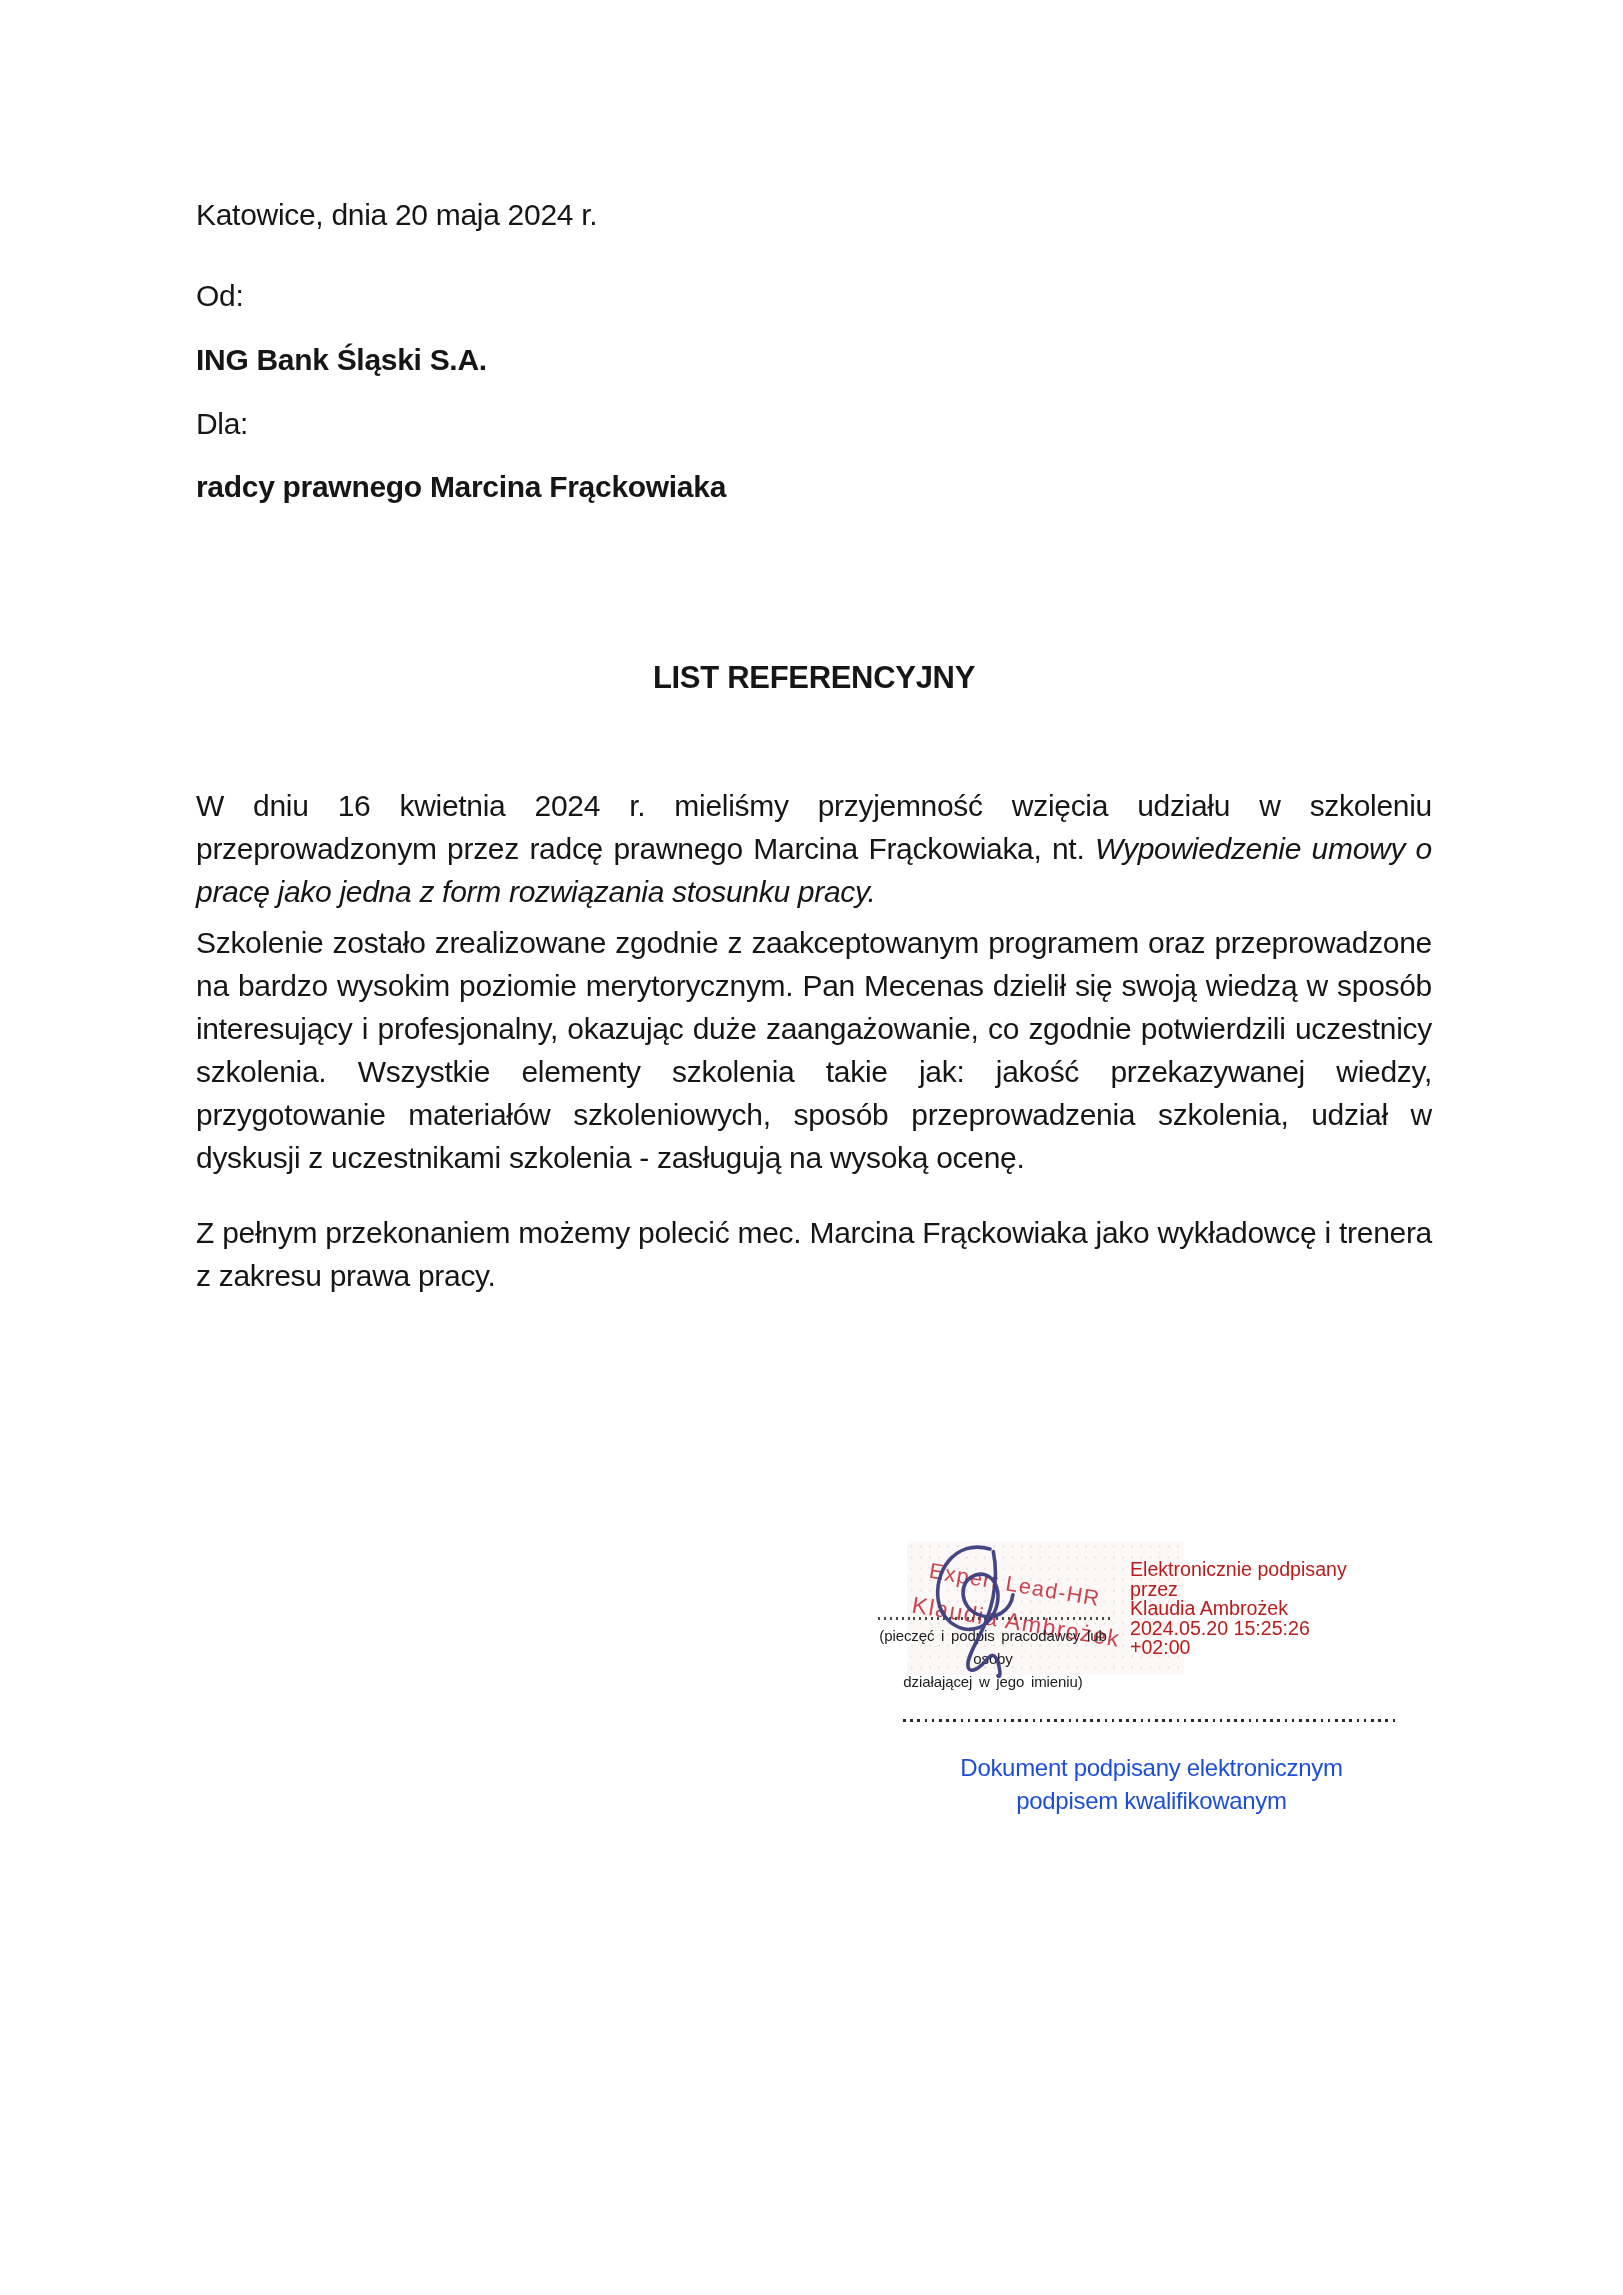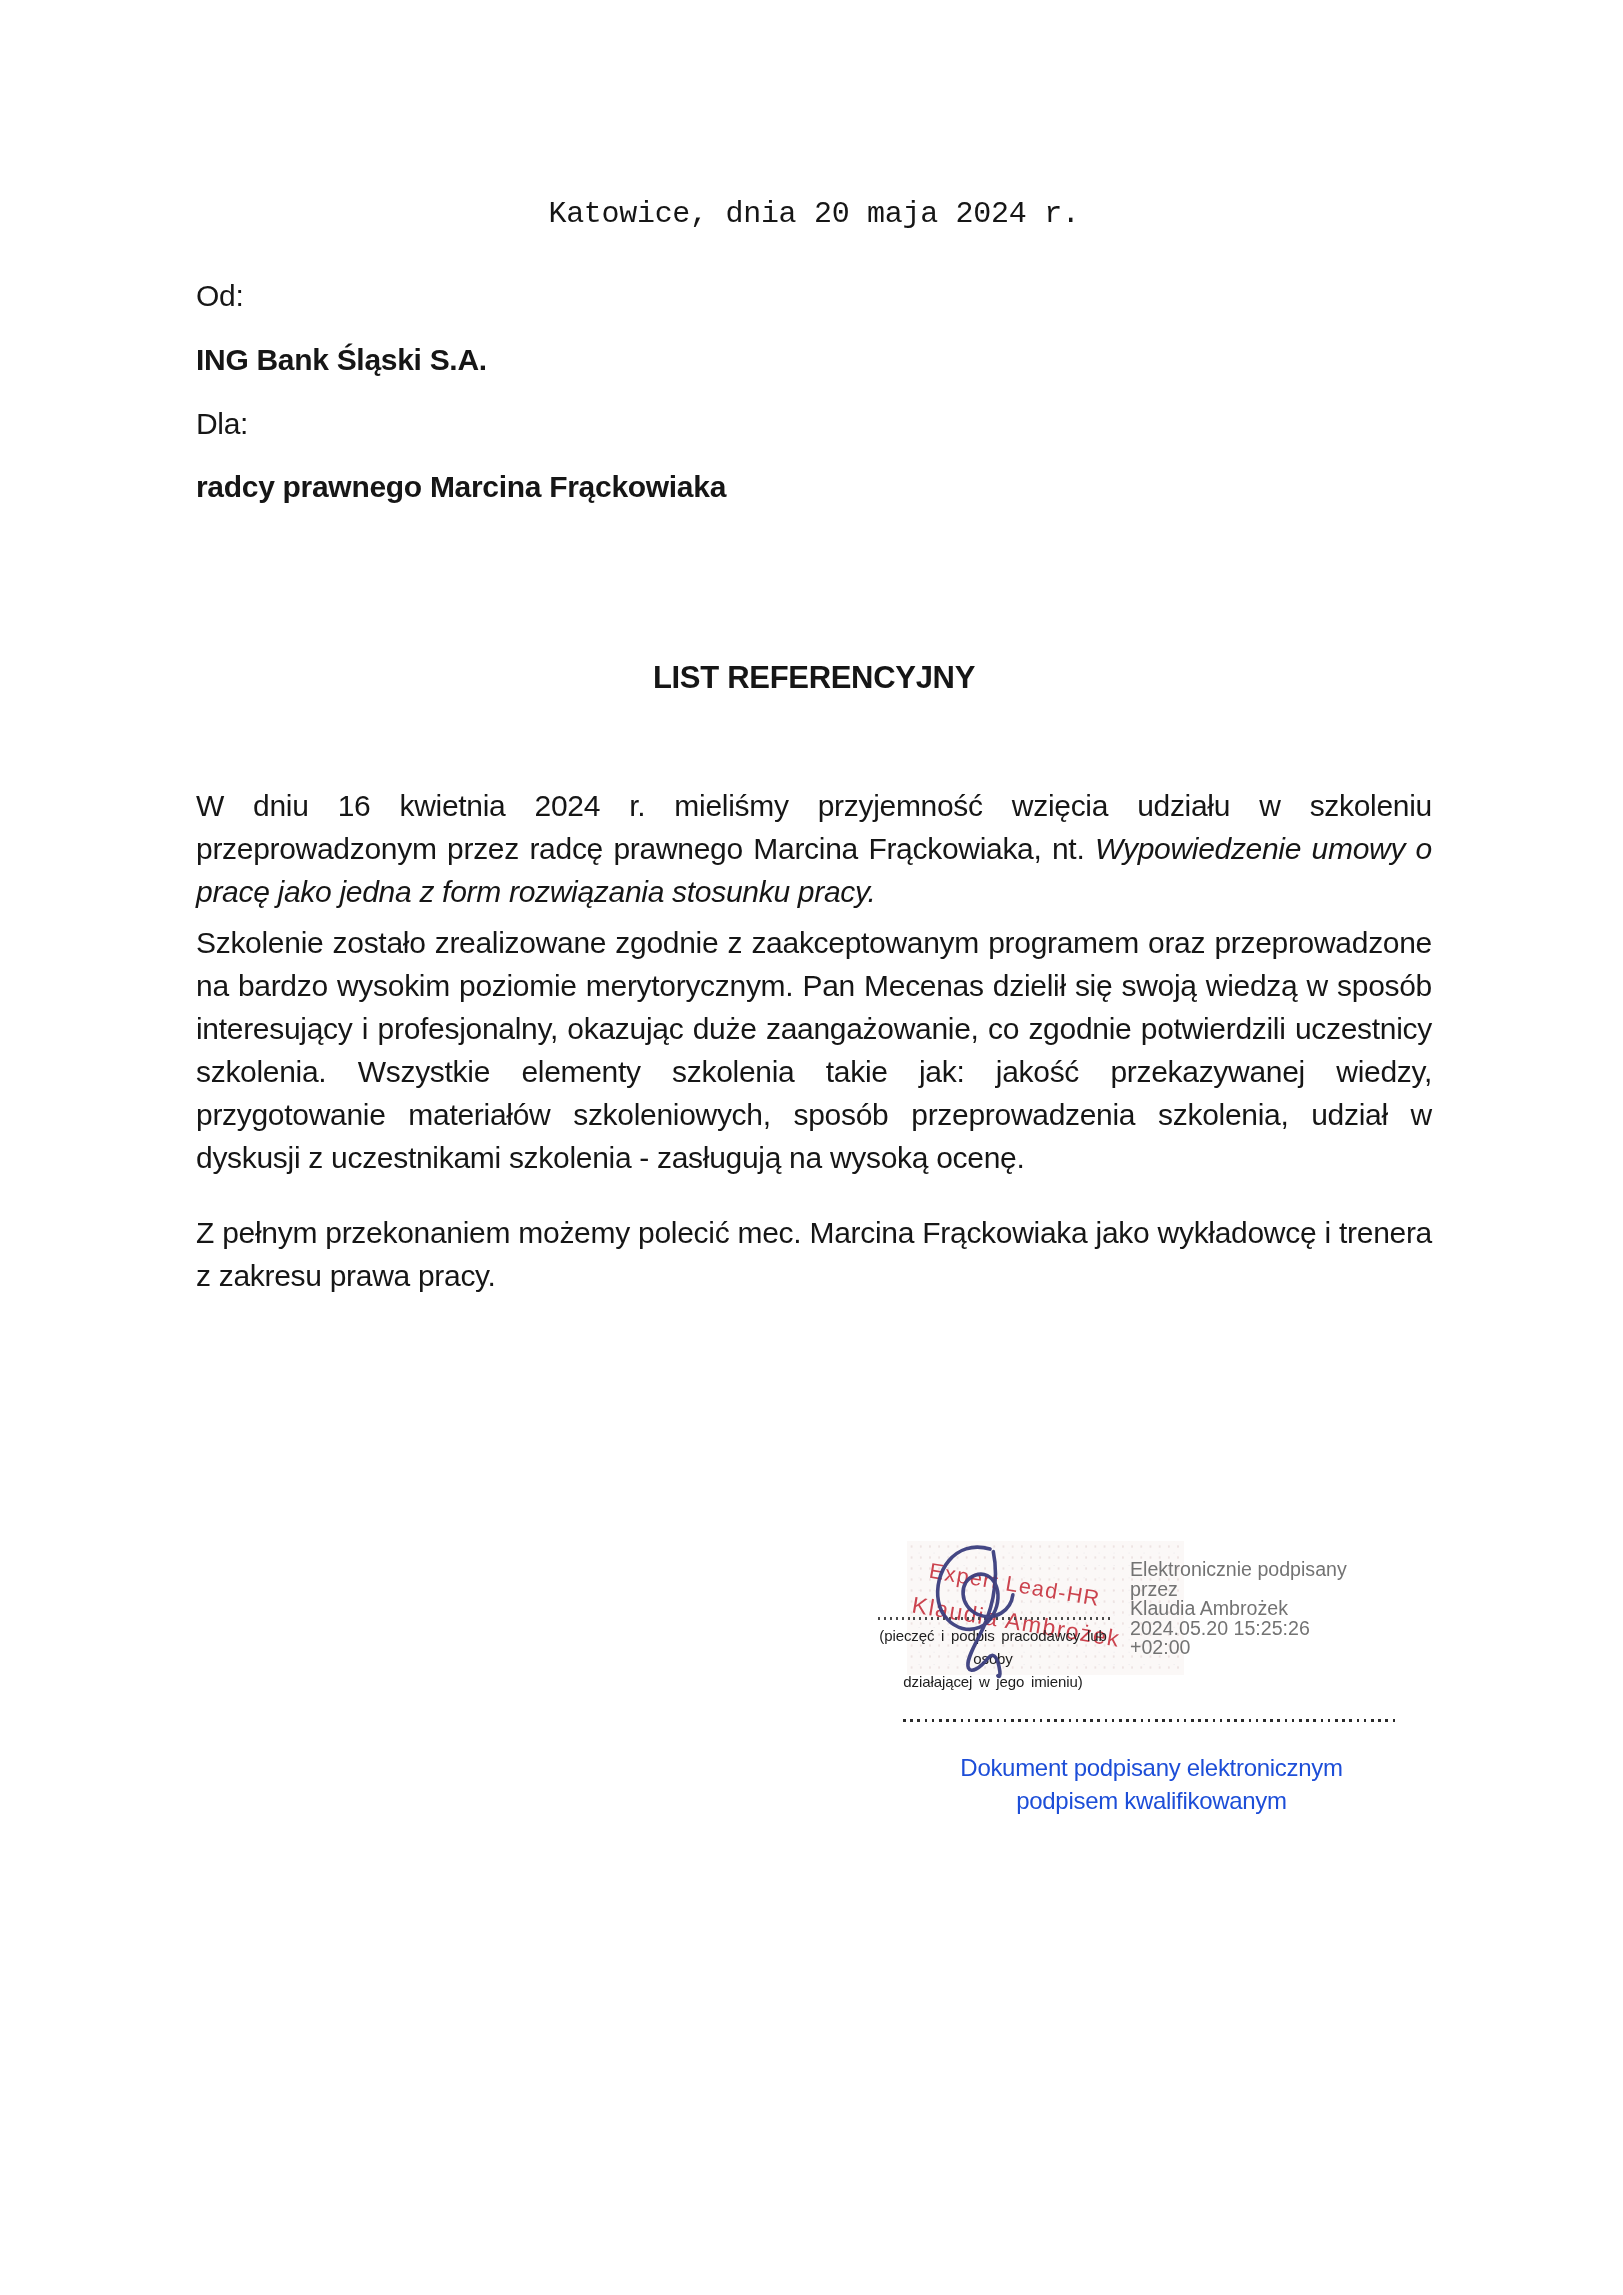--- a/index.html
+++ b/index.html
@@ -17,21 +17,21 @@
     left: 196px;
     top: 0;
     width: 1236px;
   }
   .line {
     font-size: 30px;
     line-height: 43px;
     letter-spacing: -0.3px;
     white-space: nowrap;
   }
-  .date-line { margin-top: 193px; text-align: center; font-family: Liberation Mono, monospace; }
+  .date-line { margin-top: 193px; text-align: left; }
   .from-label { margin-top: 38px; }
   .from-name  { margin-top: 21px; font-weight: bold; }
   .to-label   { margin-top: 21px; }
   .to-name    { margin-top: 19.6px; font-weight: bold; }
   .letter-title {
     margin-top: 148px;
     text-align: center;
     font-size: 31px;
     line-height: 43px;
     font-weight: bold;
@@ -95,21 +95,21 @@
     position: absolute;
     left: 928px; top: 1537px;
     width: 111px; height: 143px;
   }
   .digital-sig {
     position: absolute;
     left: 1130px; top: 1560px;
     font-size: 19.6px;
     line-height: 19.6px;
     letter-spacing: 0;
-    color: #737373;
+    color: #b91c1c;
     white-space: nowrap;
   }
   .long-dotted {
     position: absolute;
     left: 903px; top: 1719px;
     width: 496px; height: 3.3px;
     background-image: repeating-linear-gradient(to right, #2b2b2b 0 2.6px, transparent 2.6px 7.2px);
   }
   .footer-caption {
     position: absolute;

